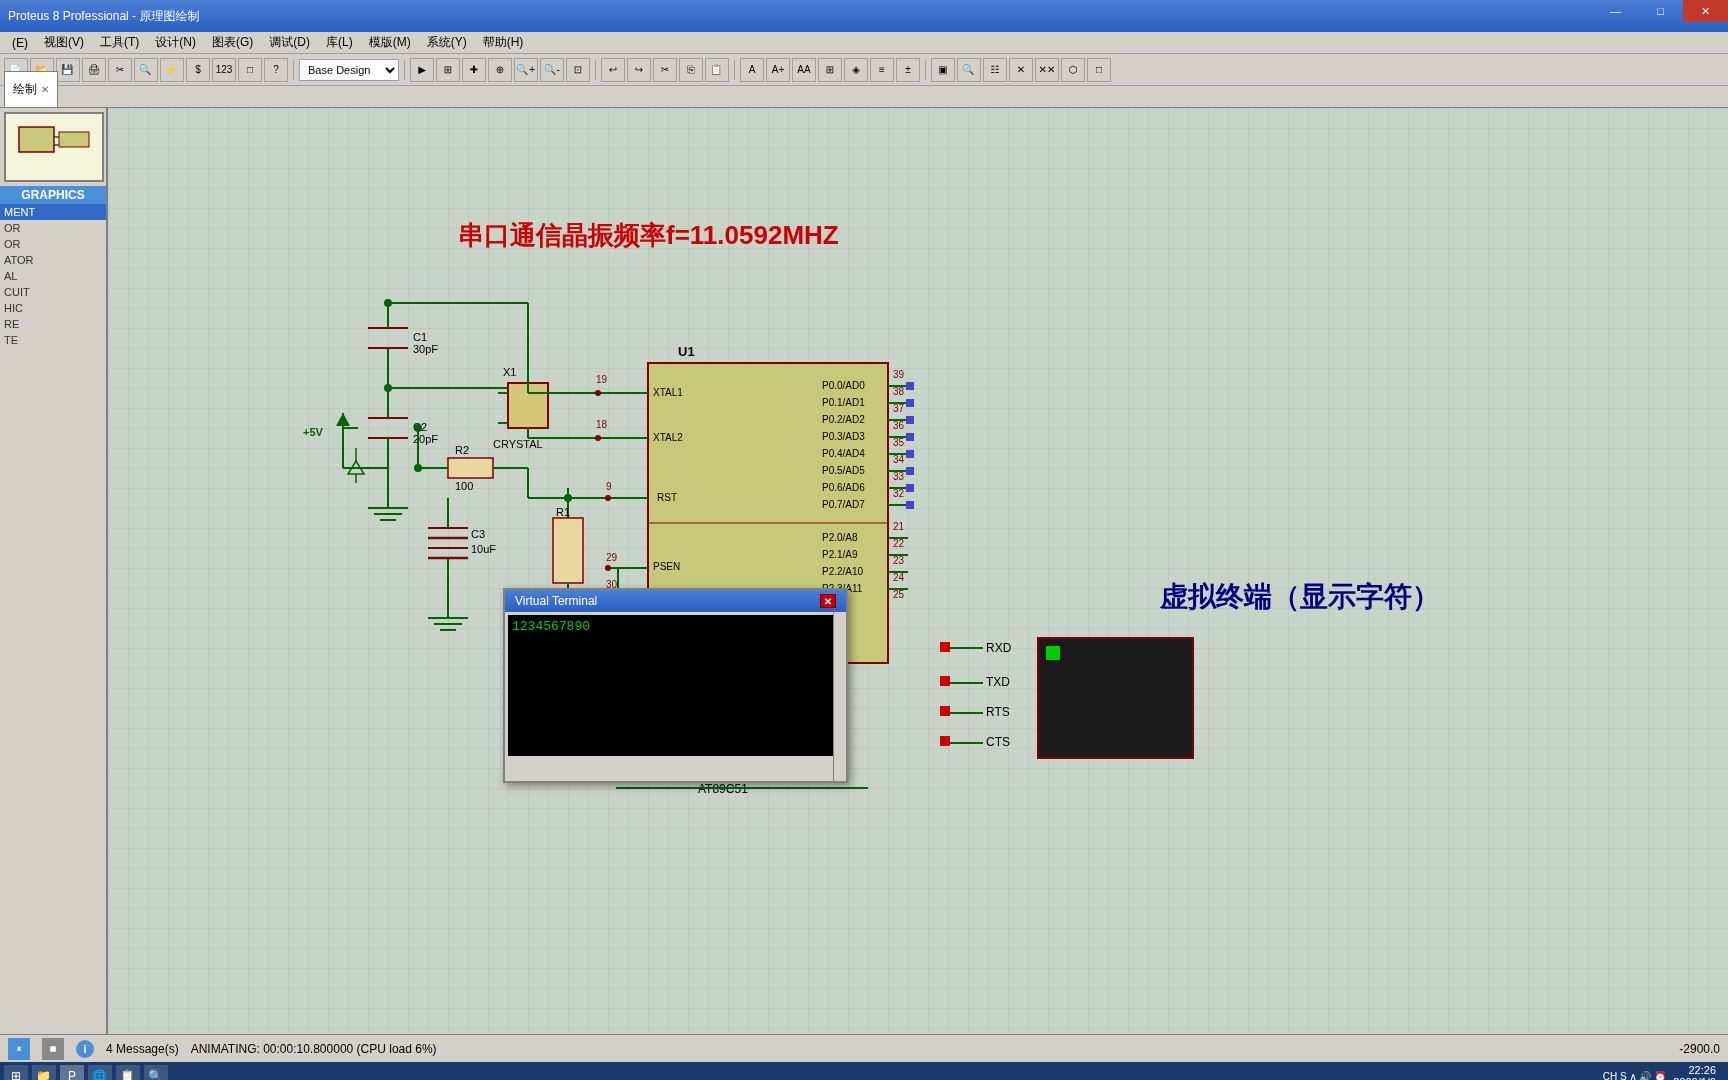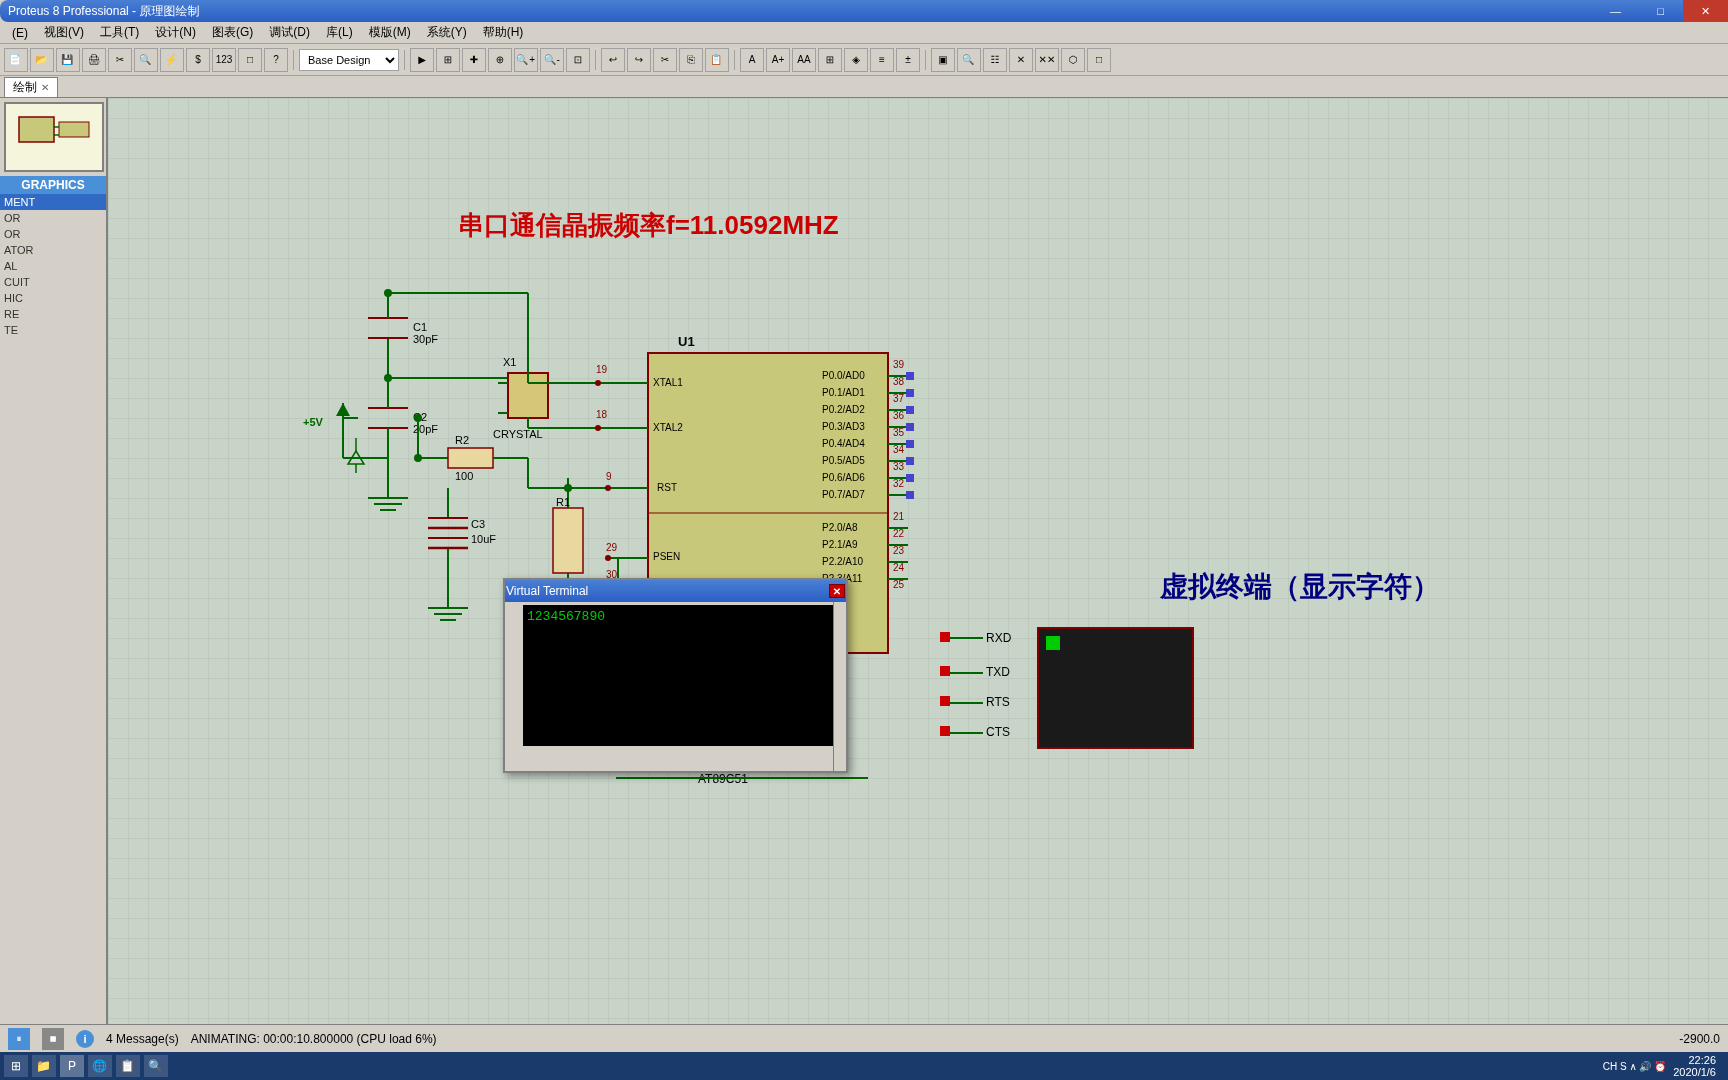--- a/index.html
+++ b/index.html
@@ -8,28 +8,27 @@
       height: 1080px;
       overflow: hidden;
       font-family: 'SimSun', 'Microsoft YaHei', Arial, sans-serif;
       font-size: 12px;
       background: #d4d0c8;
       user-select: none;
     }
 
     
     #title-bar {
-      height: 22px;
+      height: 32px;
       background: linear-gradient(to bottom, #4a7fd4, #2a5fc4);
       color: white;
       display: flex;
       align-items: center;
       padding: 0 8px;
       font-size: 12px;
-      border-radius: 8px;
     }
     #title-bar-controls {
       position: absolute;
       right: 0;
       top: 0;
       height: 22px;
       display: flex;
     }
     #title-bar-controls button {
       width: 45px;
@@ -97,21 +96,21 @@
     
     #tab-bar {
       height: 22px;
       background: #d4d0c8;
       display: flex;
       align-items: flex-end;
       padding-left: 4px;
       border-bottom: 1px solid #808080;
     }
     .tab {
-      height: 20px;
+      height: 36px;
       background: #d4d0c8;
       border: 1px solid #808080;
       border-bottom: none;
       padding: 0 8px;
       display: flex;
       align-items: center;
       gap: 4px;
       font-size: 12px;
       cursor: pointer;
     }
@@ -218,42 +217,42 @@
       border: 2px solid #808080;
       box-shadow: 3px 3px 8px rgba(0,0,0,0.4);
       z-index: 100;
     }
     #vt-title-bar {
       height: 22px;
       background: linear-gradient(to bottom, #4a7fd4, #2a5fc4);
       color: white;
       display: flex;
       align-items: center;
-      padding: 0 1px;
+      padding: 0 10px;
       font-size: 12px;
       justify-content: space-between;
     }
     #vt-close {
       width: 16px;
       height: 14px;
       background: #cc0000;
       border: 1px solid #800000;
       color: white;
       font-size: 10px;
       cursor: pointer;
       display: flex;
       align-items: center;
       justify-content: center;
       font-weight: bold;
     }
     #vt-content {
       background: #000;
       width: calc(100% - 16px);
       height: calc(100% - 28px);
-      margin: 3px 0 3px 18px;
+      margin: 3px 0 3px 3px;
       position: relative;
       overflow: hidden;
     }
     #vt-text {
       color: #00cc00;
       font-family: 'Courier New', monospace;
       font-size: 13px;
       padding: 4px;
       position: absolute;
       top: 0;

